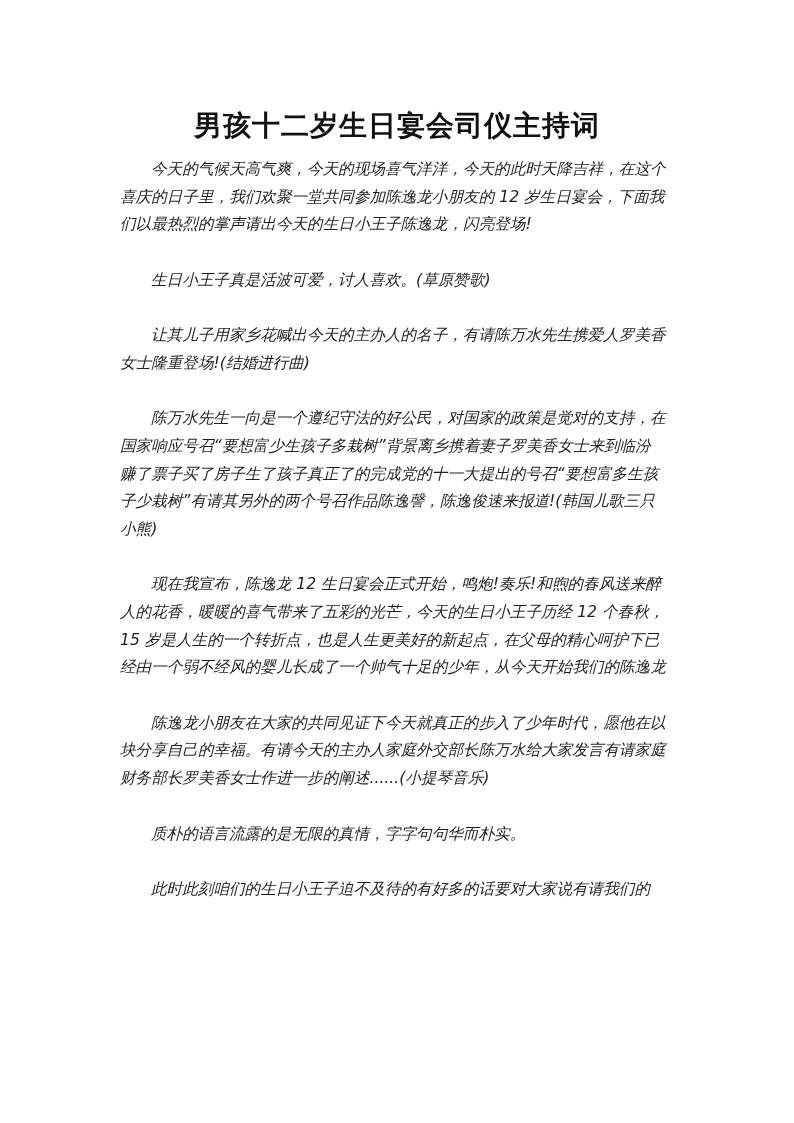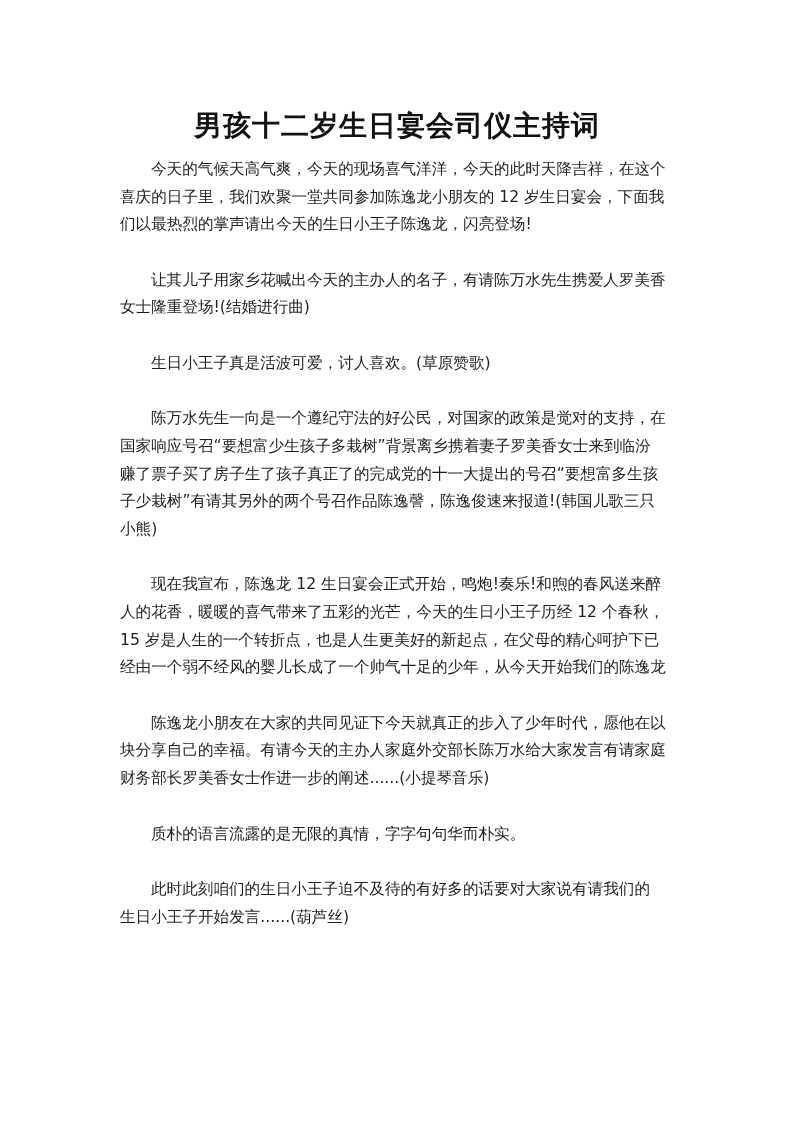--- a/index.html
+++ b/index.html
@@ -44,46 +44,47 @@
       line-height: 27.7px;
       color: #1e1e1e;
     }
     .para {
       margin: 0 0 27.7px 0;
     }
     .line {
       display: block;
       white-space: nowrap;
       height: 27.7px;
+      font-style: italic;
     }
     .line.indent {
       padding-left: 31px;
     }
   </style>
 </head>
 <body>
 
 <div class="page">
   <h1 class="title">男孩十二岁生日宴会司仪主持词</h1>
 
   <div class="body-text">
 
     <p class="para">
       <span class="line indent">今天的气候天高气爽，今天的现场喜气洋洋，今天的此时天降吉祥，在这个</span>
       <span class="line">喜庆的日子里，我们欢聚一堂共同参加陈逸龙小朋友的 12 岁生日宴会，下面我</span>
       <span class="line">们以最热烈的掌声请出今天的生日小王子陈逸龙，闪亮登场!</span>
     </p>
 
     <p class="para">
-      <span class="line indent">让其儿子用家乡花喊出今天的主办人的名子，有请陈万水先生携爱人罗美香</span>
-      <span class="line">女士隆重登场!(结婚进行曲)</span>
+      <span class="line indent">生日小王子真是活波可爱，讨人喜欢。(草原赞歌)</span>
     </p>
 
     <p class="para">
-      <span class="line indent">生日小王子真是活波可爱，讨人喜欢。(草原赞歌)</span>
+      <span class="line indent">让其儿子用家乡花喊出今天的主办人的名子，有请陈万水先生携爱人罗美香</span>
+      <span class="line">女士隆重登场!(结婚进行曲)</span>
     </p>
 
     <p class="para">
       <span class="line indent">陈万水先生一向是一个遵纪守法的好公民，对国家的政策是觉对的支持，在</span>
       <span class="line">国家响应号召“要想富少生孩子多栽树”背景离乡携着妻子罗美香女士来到临汾</span>
       <span class="line">赚了票子买了房子生了孩子真正了的完成党的十一大提出的号召“要想富多生孩</span>
       <span class="line">子少栽树”有请其另外的两个号召作品陈逸謦，陈逸俊速来报道!(韩国儿歌三只</span>
       <span class="line">小熊)</span>
     </p>
 
@@ -99,17 +100,16 @@
       <span class="line">块分享自己的幸福。有请今天的主办人家庭外交部长陈万水给大家发言有请家庭</span>
       <span class="line">财务部长罗美香女士作进一步的阐述......(小提琴音乐)</span>
     </p>
 
     <p class="para">
       <span class="line indent">质朴的语言流露的是无限的真情，字字句句华而朴实。</span>
     </p>
 
     <p class="para">
       <span class="line indent">此时此刻咱们的生日小王子迫不及待的有好多的话要对大家说有请我们的</span>
-      <span class="line">生日小王子开始发言......(葫芦丝)</span>
     </p>
 
   </div>
 </div>
 
 </body></html>

